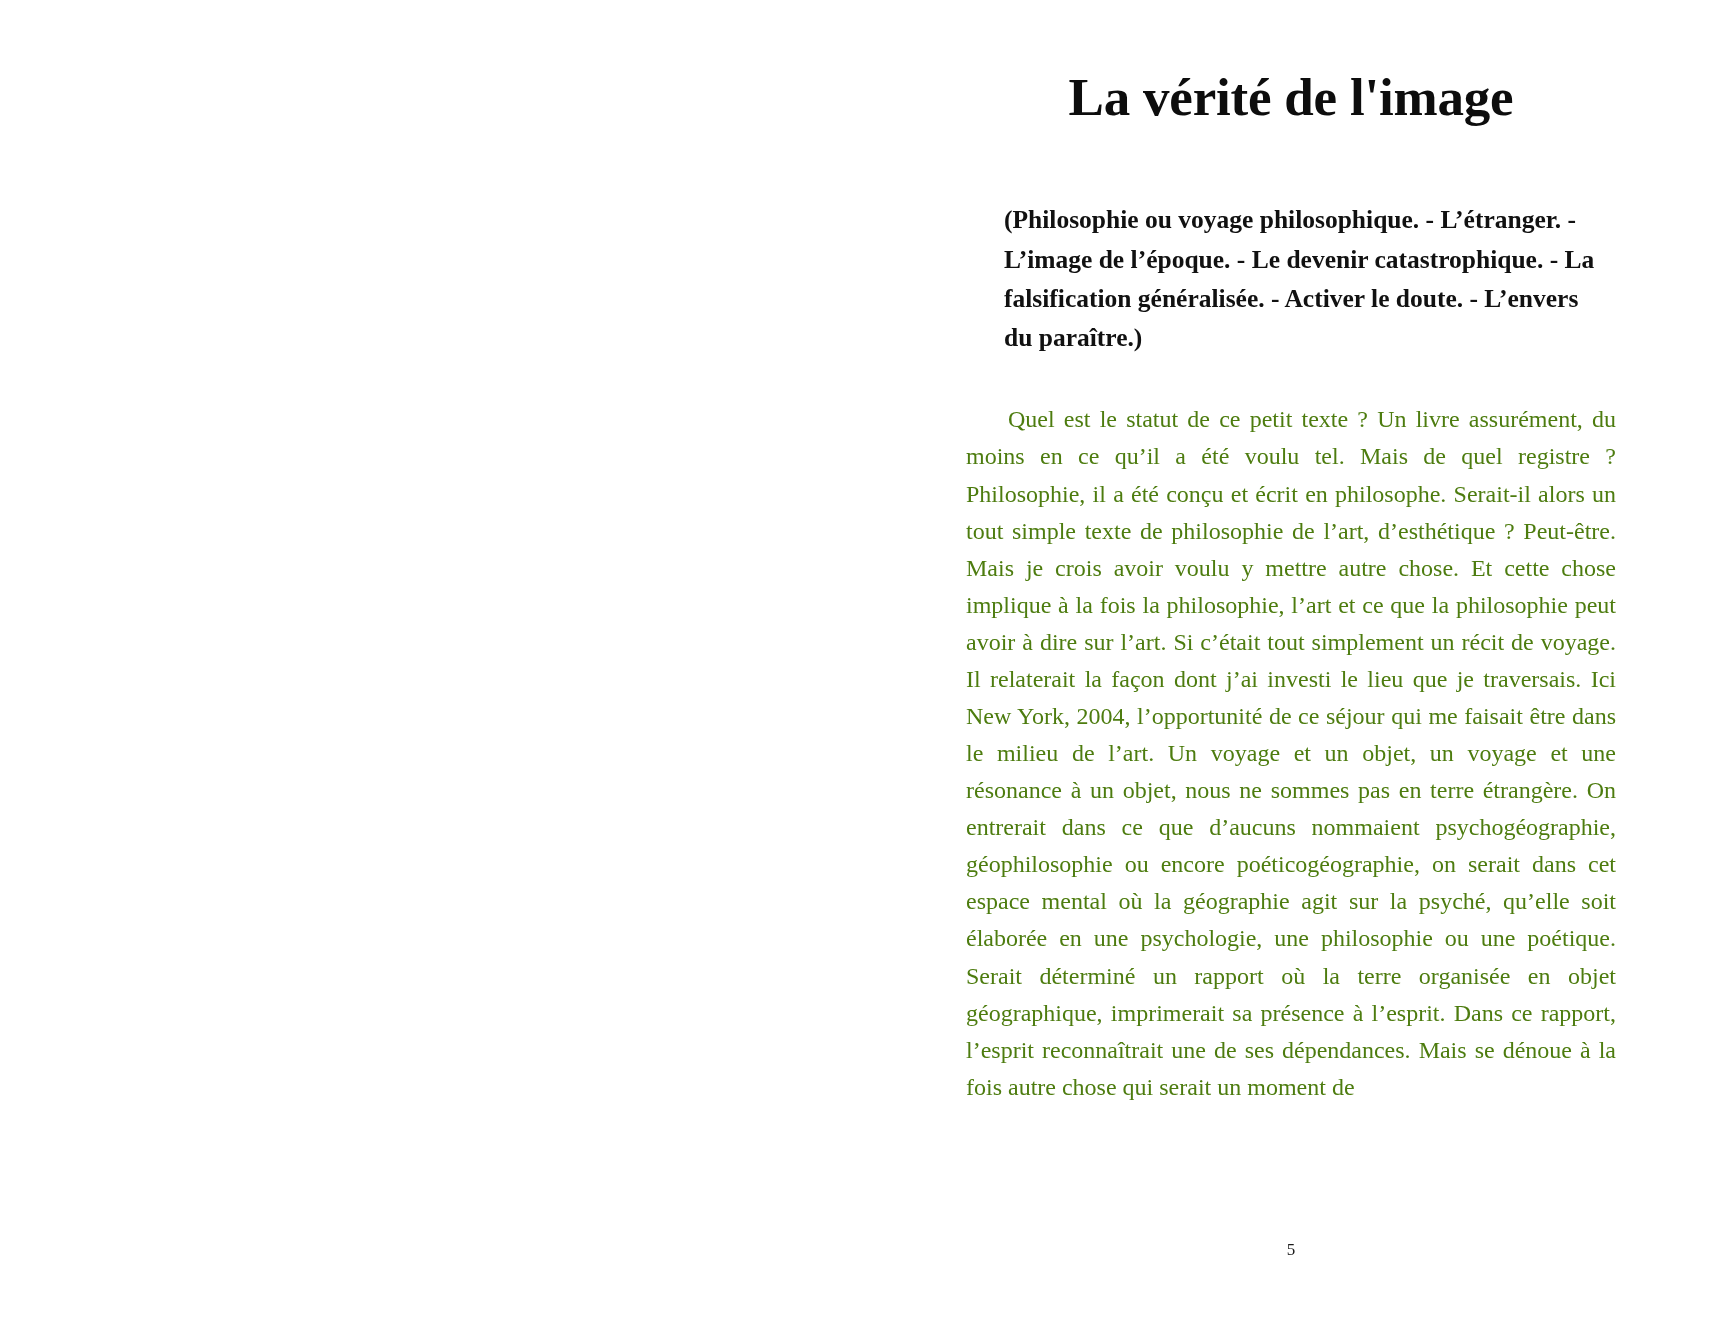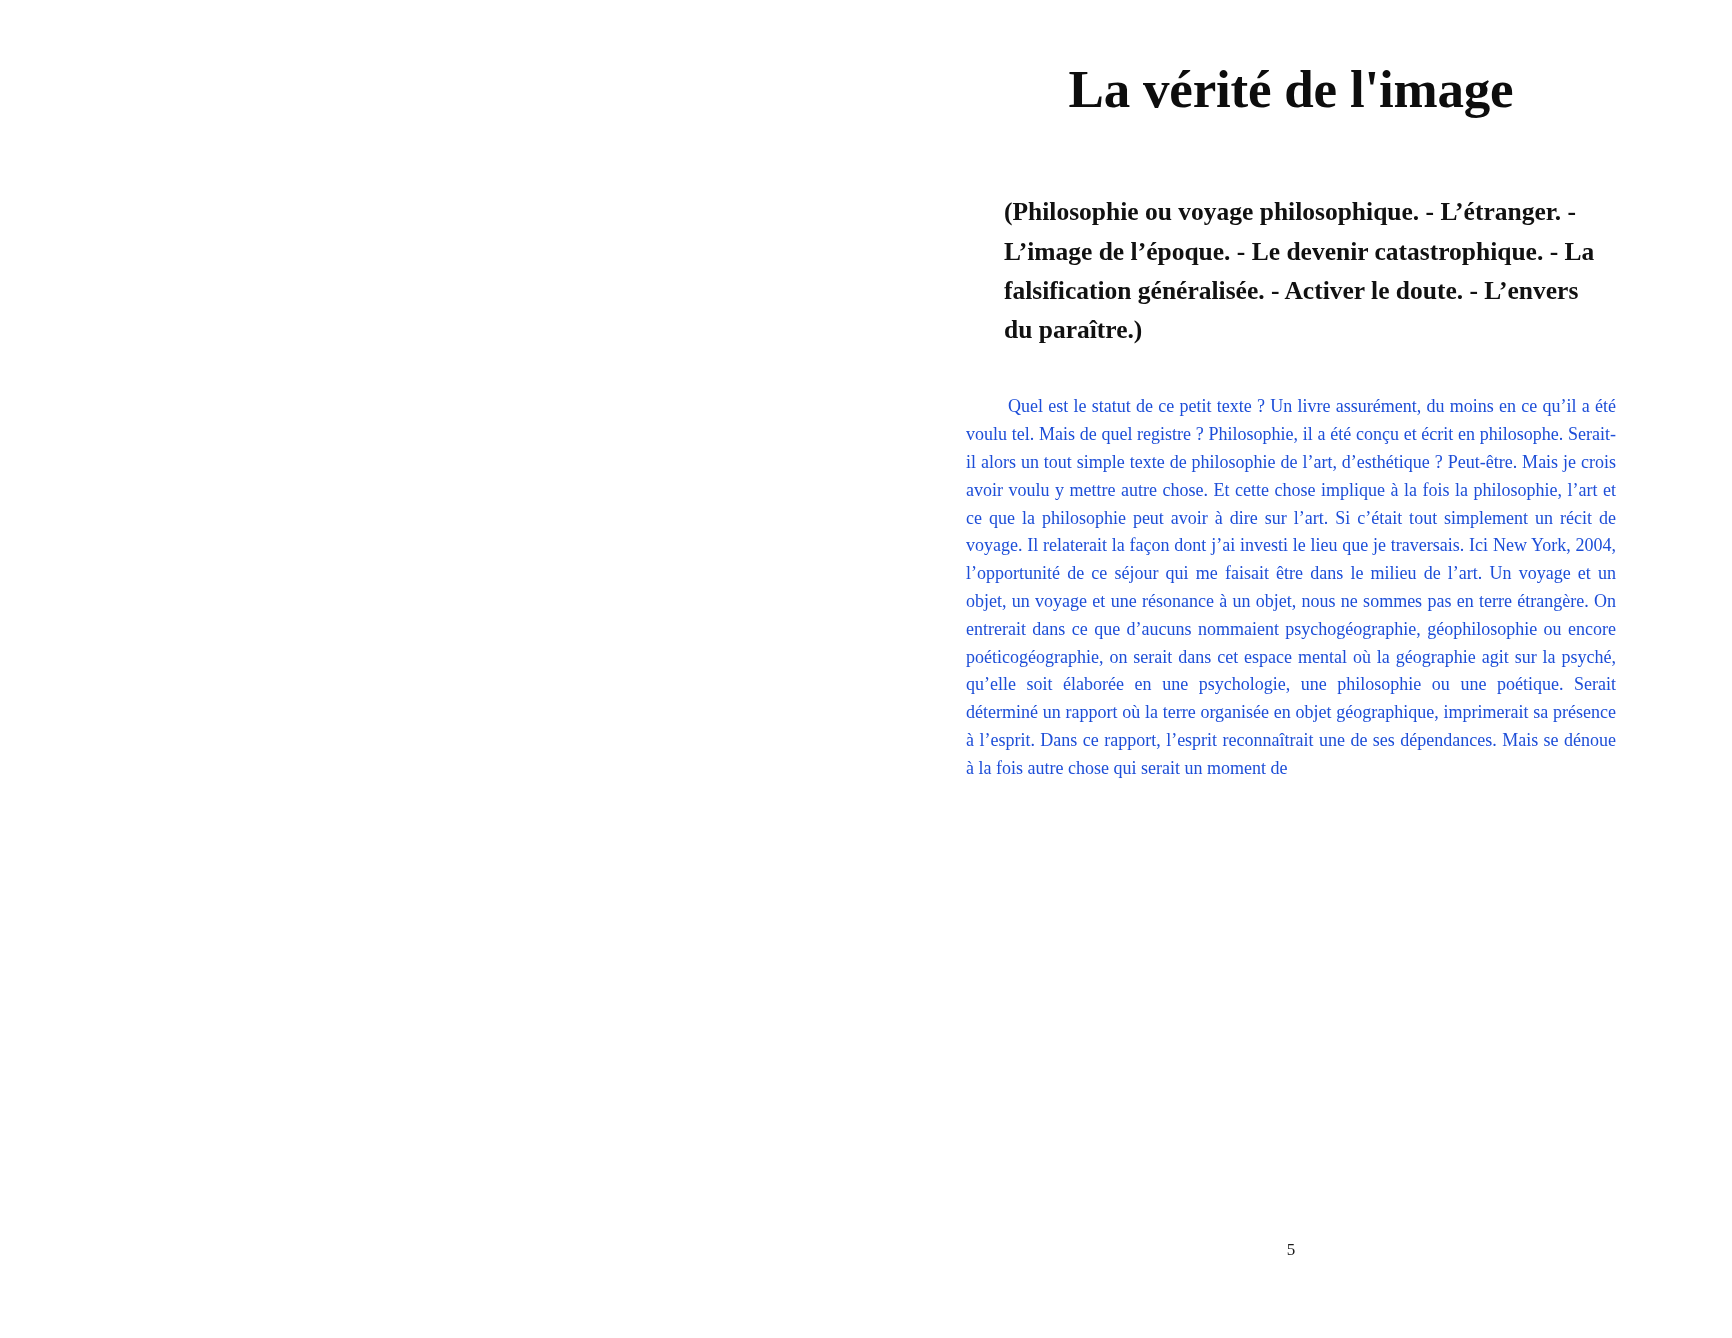--- a/index.html
+++ b/index.html
@@ -30,43 +30,43 @@
     width: 650px;
   }
 
   .chapter-title {
     font-family: "Liberation Serif", "DejaVu Serif", serif;
     font-size: 53px;
     font-weight: 700;
     line-height: 1.1;
     letter-spacing: -0.2px;
     text-align: center;
-    margin: 0;
+    margin: 8px;
     padding: 0;
     color: #0d0d0d;
   }
 
   .summary {
     margin-top: 74px;
     font-size: 25.5px;
     font-weight: 700;
     line-height: 1.54;
     text-align: left;
     color: #111111;
     padding-left: 38px;
     padding-right: 6px;
   }
 
   .body-text {
     margin-top: 44px;
-    font-size: 18px;
+    font-size: 24px;
     line-height: 1.545;
     text-align: justify;
     text-justify: inter-word;
-    color: #1d4ed8;
+    color: #4d7c0f;
     hyphens: manual;
   }
 
   .body-text p {
     margin: 0;
     text-indent: 42px;
   }
 
   .folio {
     position: absolute;

